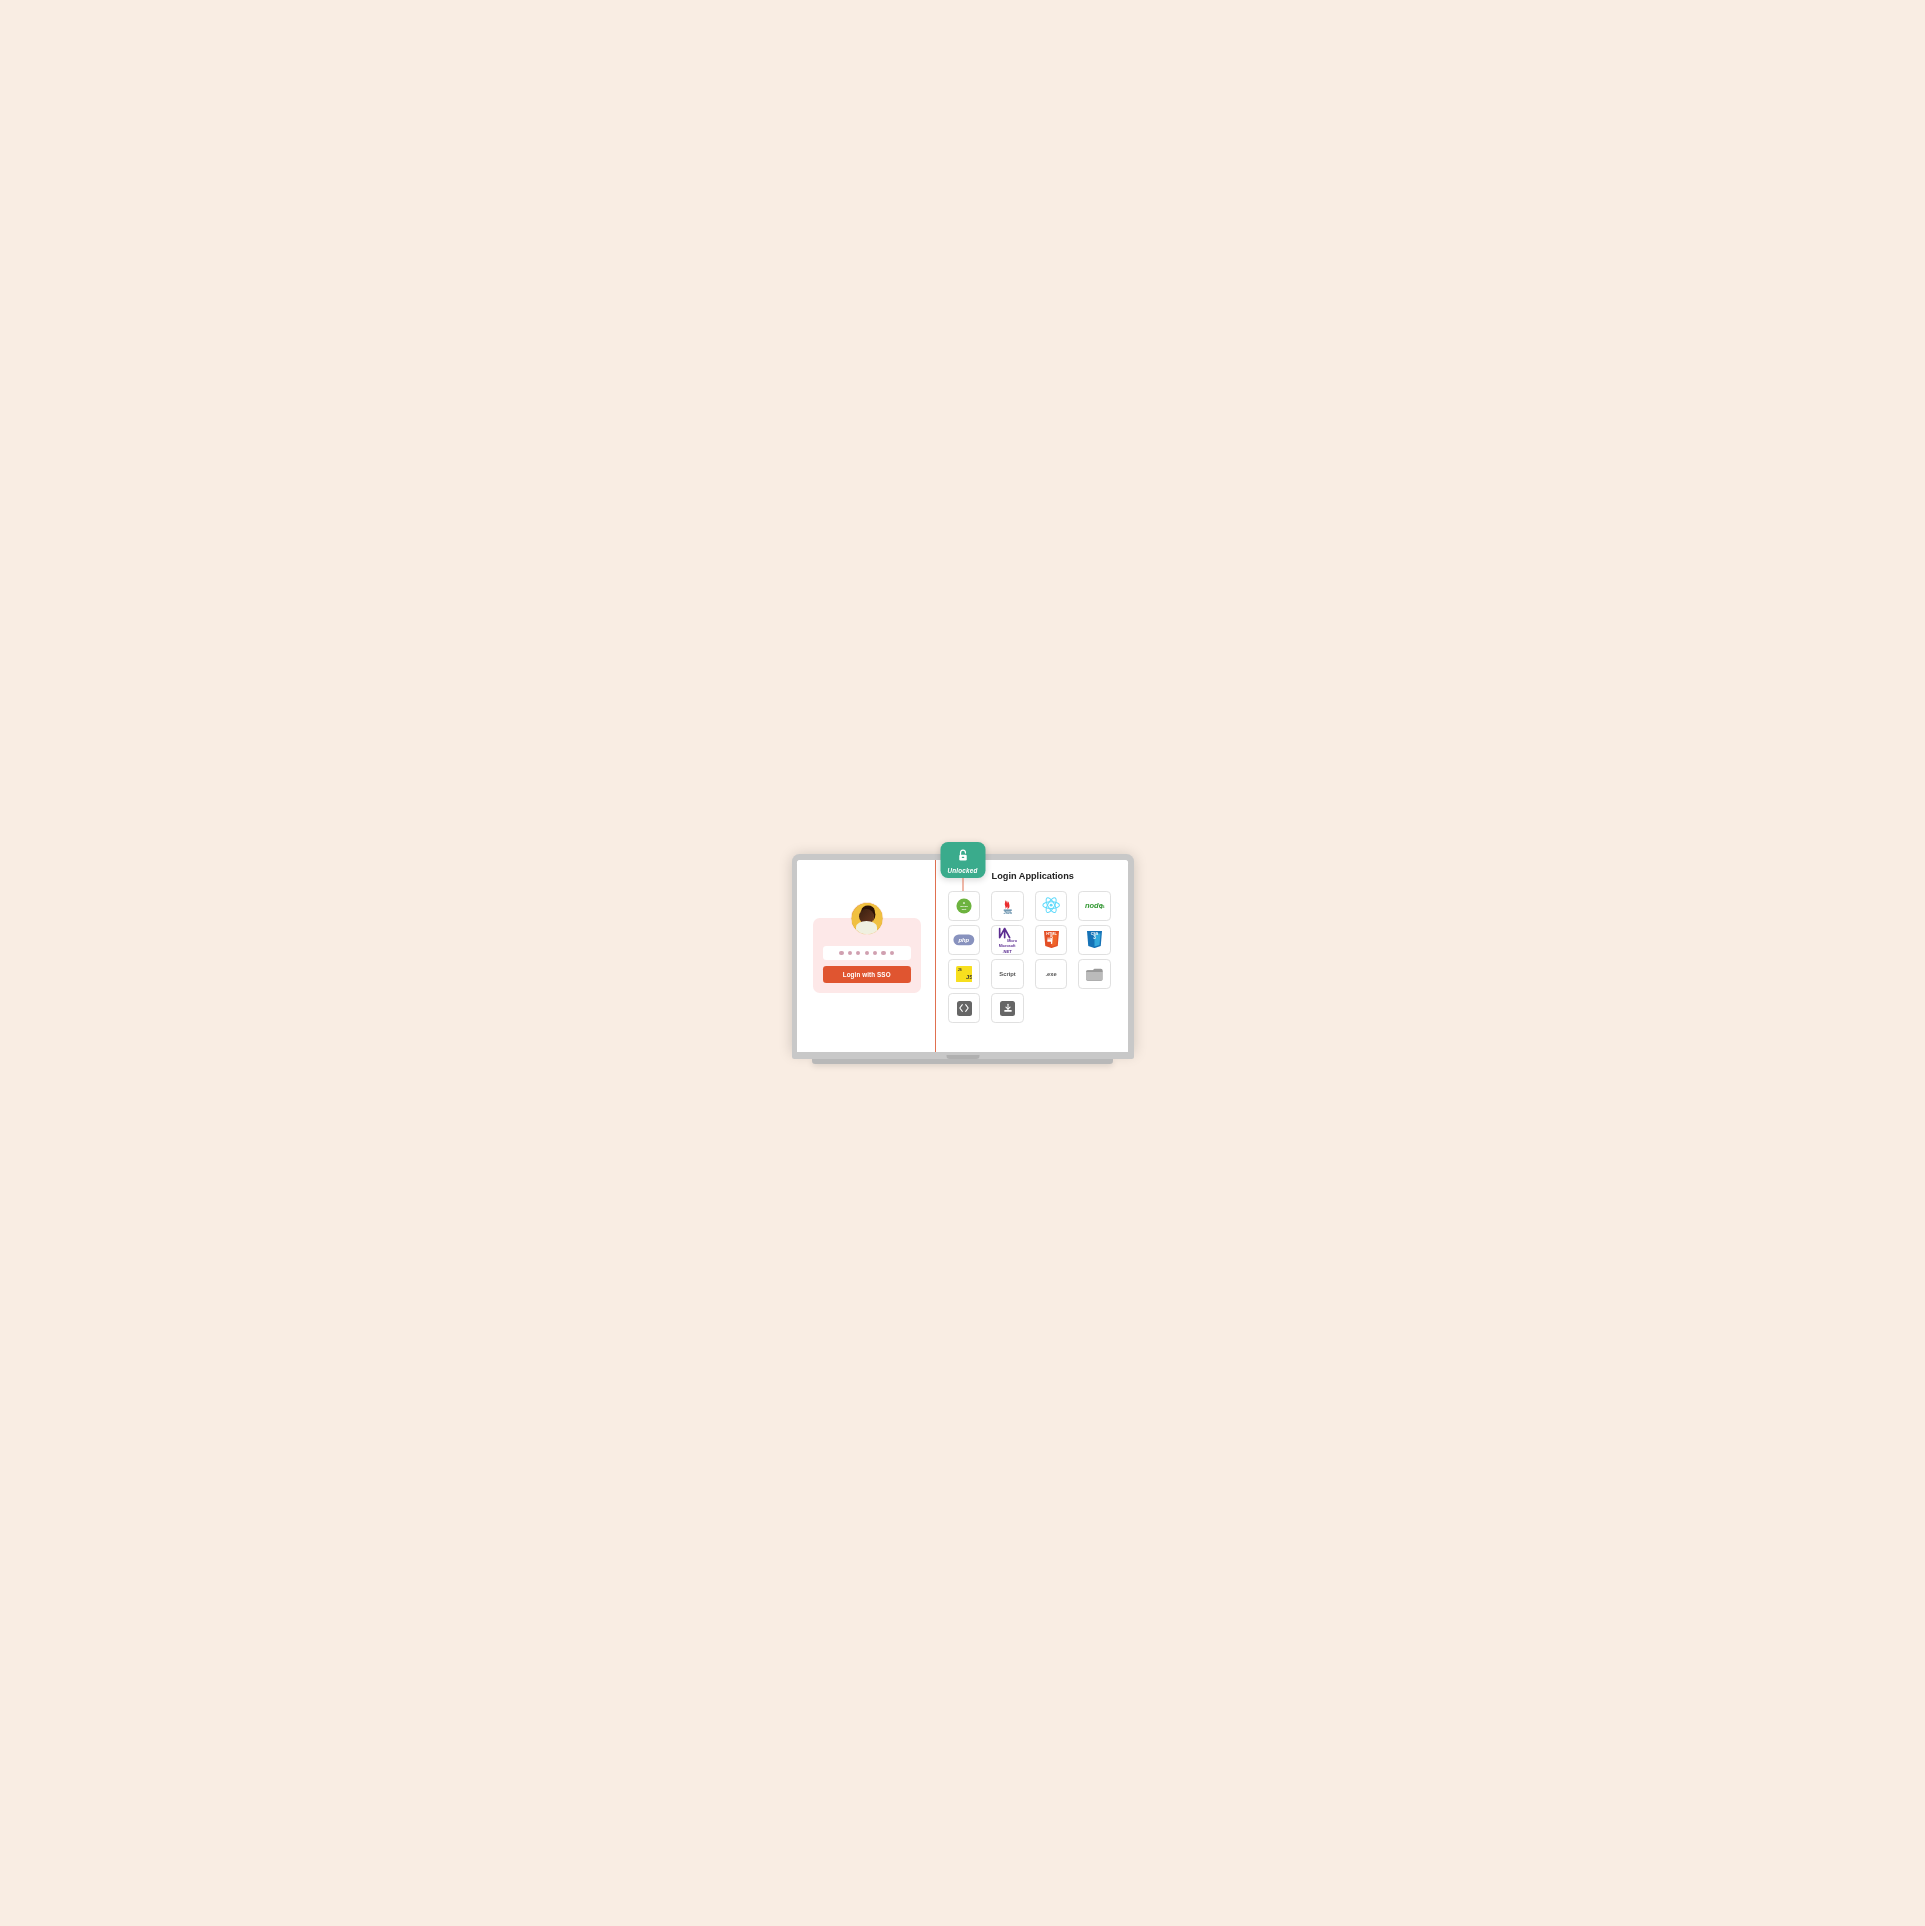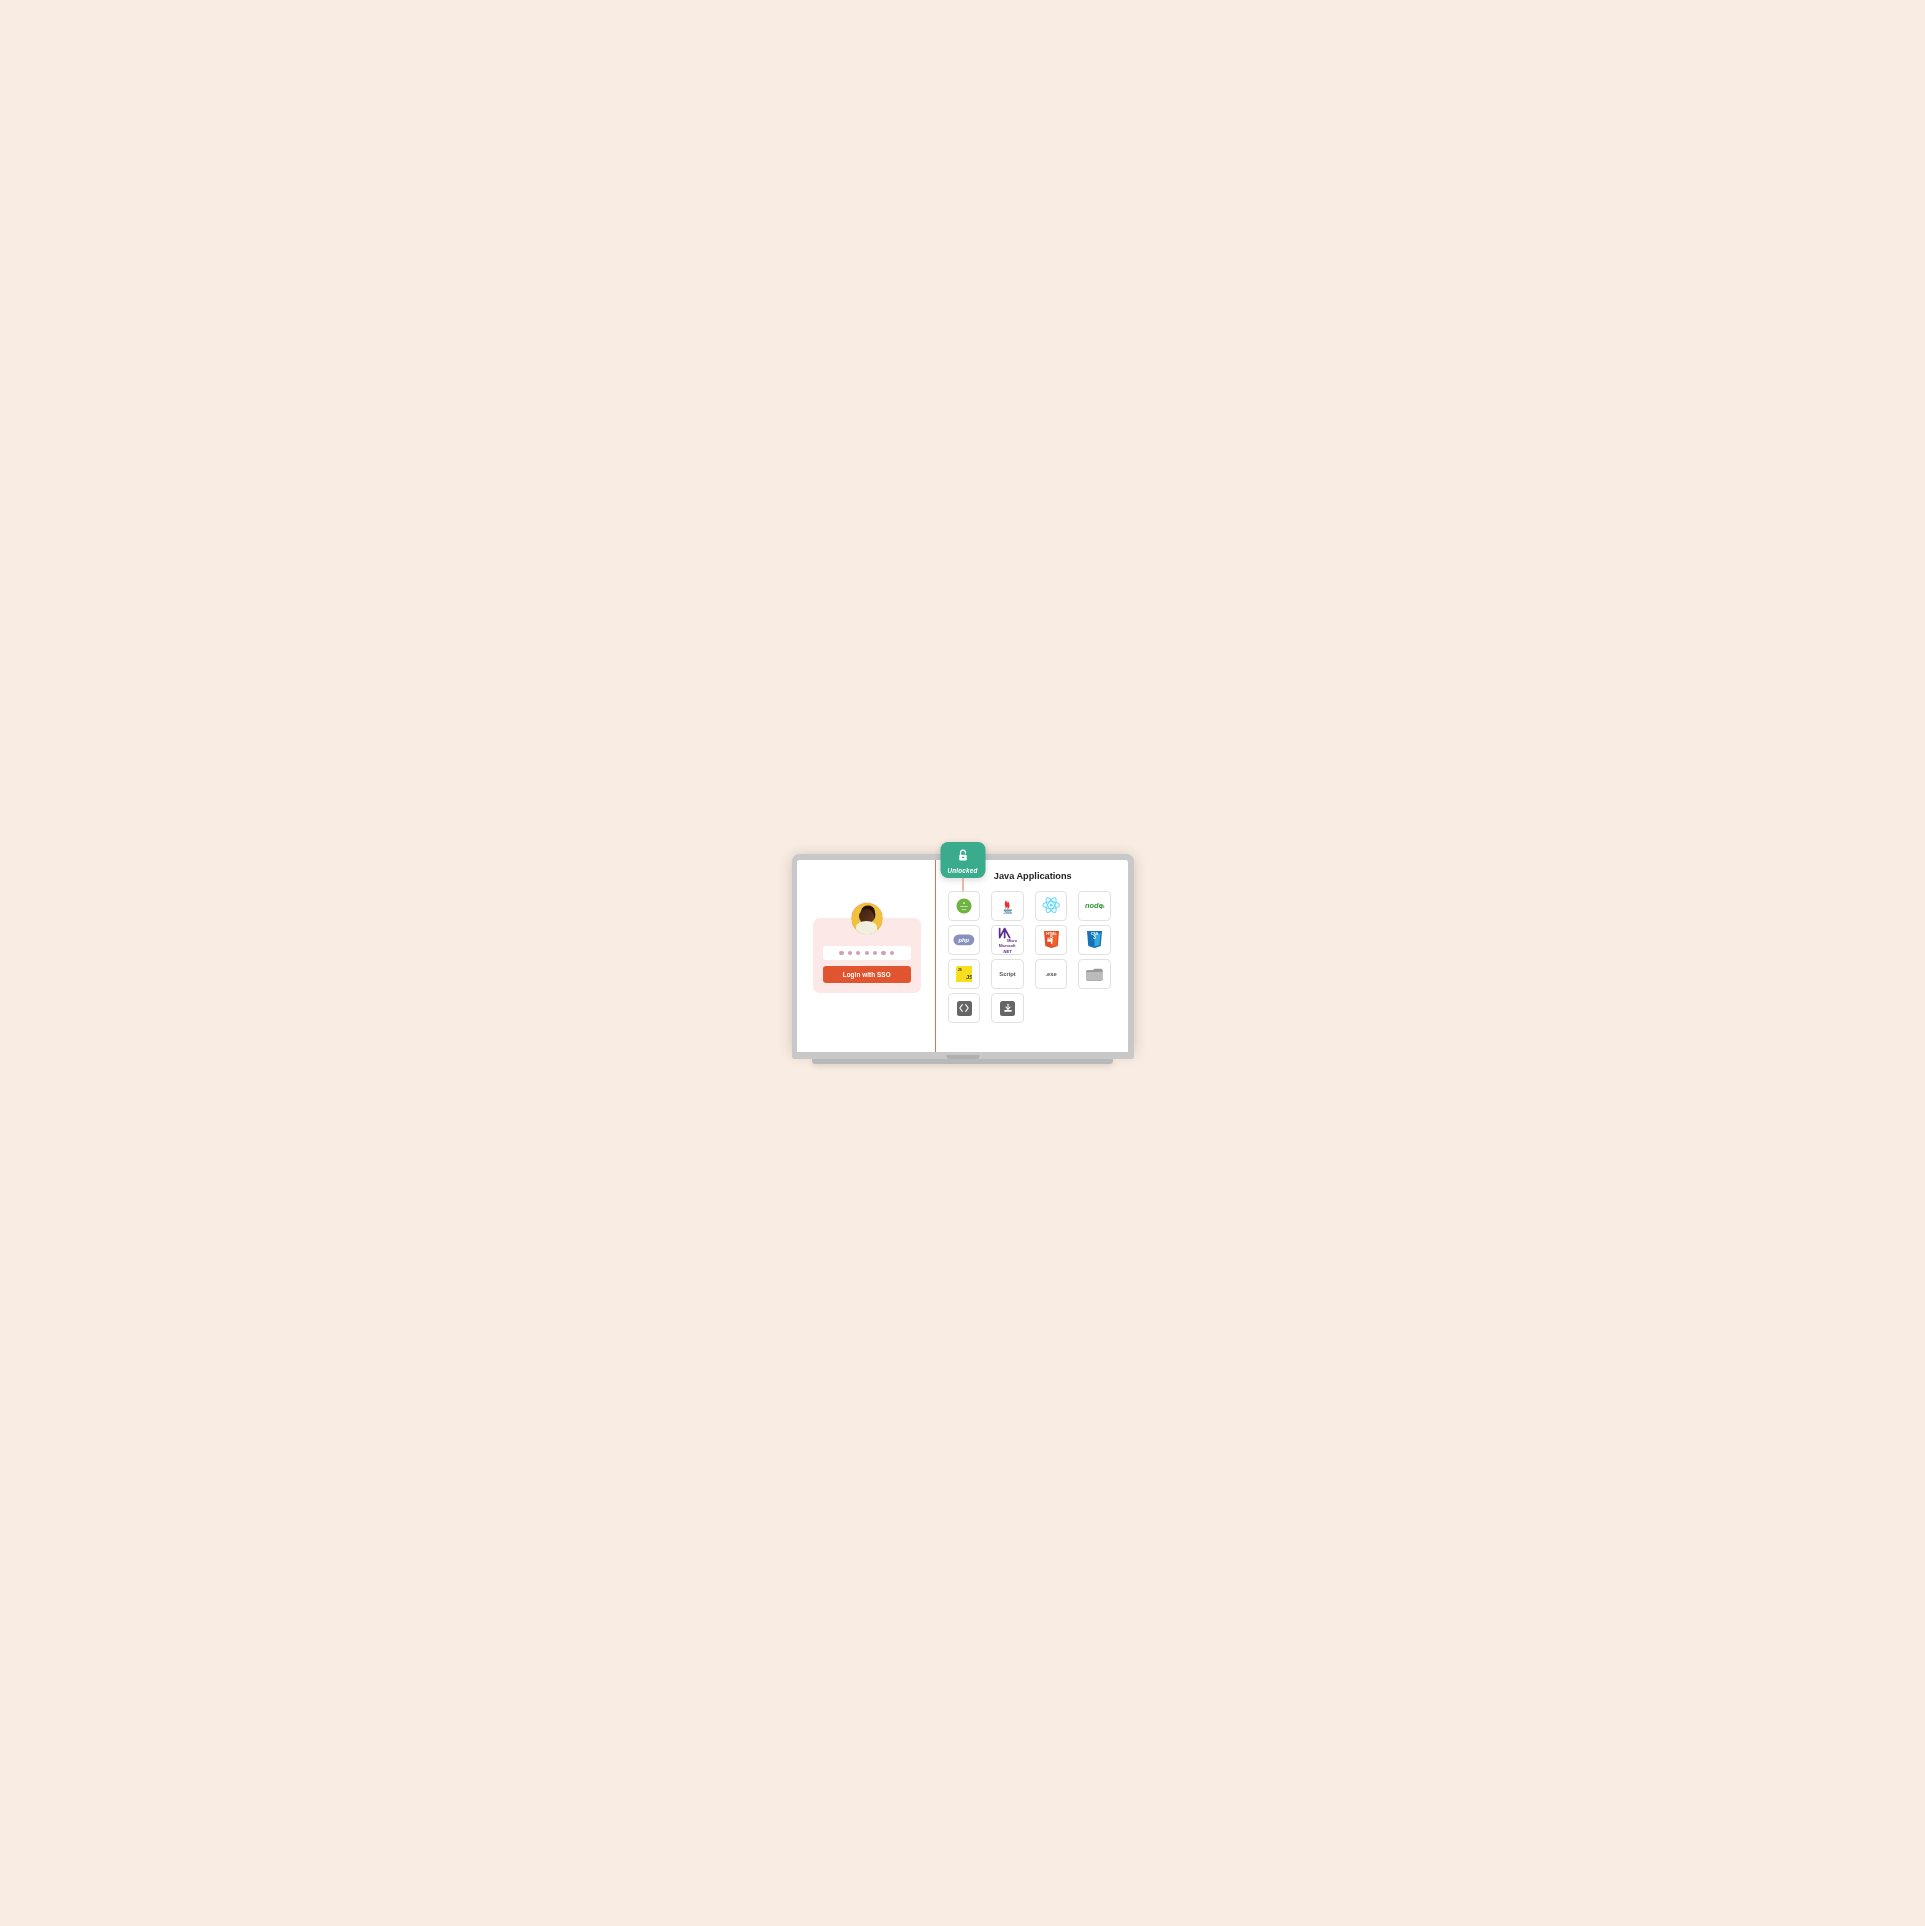--- a/index.html
+++ b/index.html
@@ -402,21 +402,21 @@
               <span class="password-dot"></span>
               <span class="password-dot"></span>
               <span class="password-dot"></span>
             </div>
 
             <button class="sso-button">Login with SSO</button>
           </div>
         </div>
 
         <div class="right-panel">
-          <div class="apps-title">Java Applications</div>
+          <div class="apps-title">Login Applications</div>
 
           <div class="apps-grid">
 
             <div class="app-icon-cell">
               <div class="icon-spring">
                 <svg width="16" height="16" viewBox="0 0 38 38" style="font-size:11px">
                   <circle cx="19" cy="19" r="18" fill="#6db33f"></circle>
                   <text x="19" y="14" text-anchor="middle" fill="white" font-size="7" font-weight="900">⊙</text>
                   <text x="19" y="22" text-anchor="middle" fill="white" font-size="6" font-weight="900">spring</text>
                   <text x="19" y="29" text-anchor="middle" fill="white" font-size="5" font-weight="700">boot</text>

